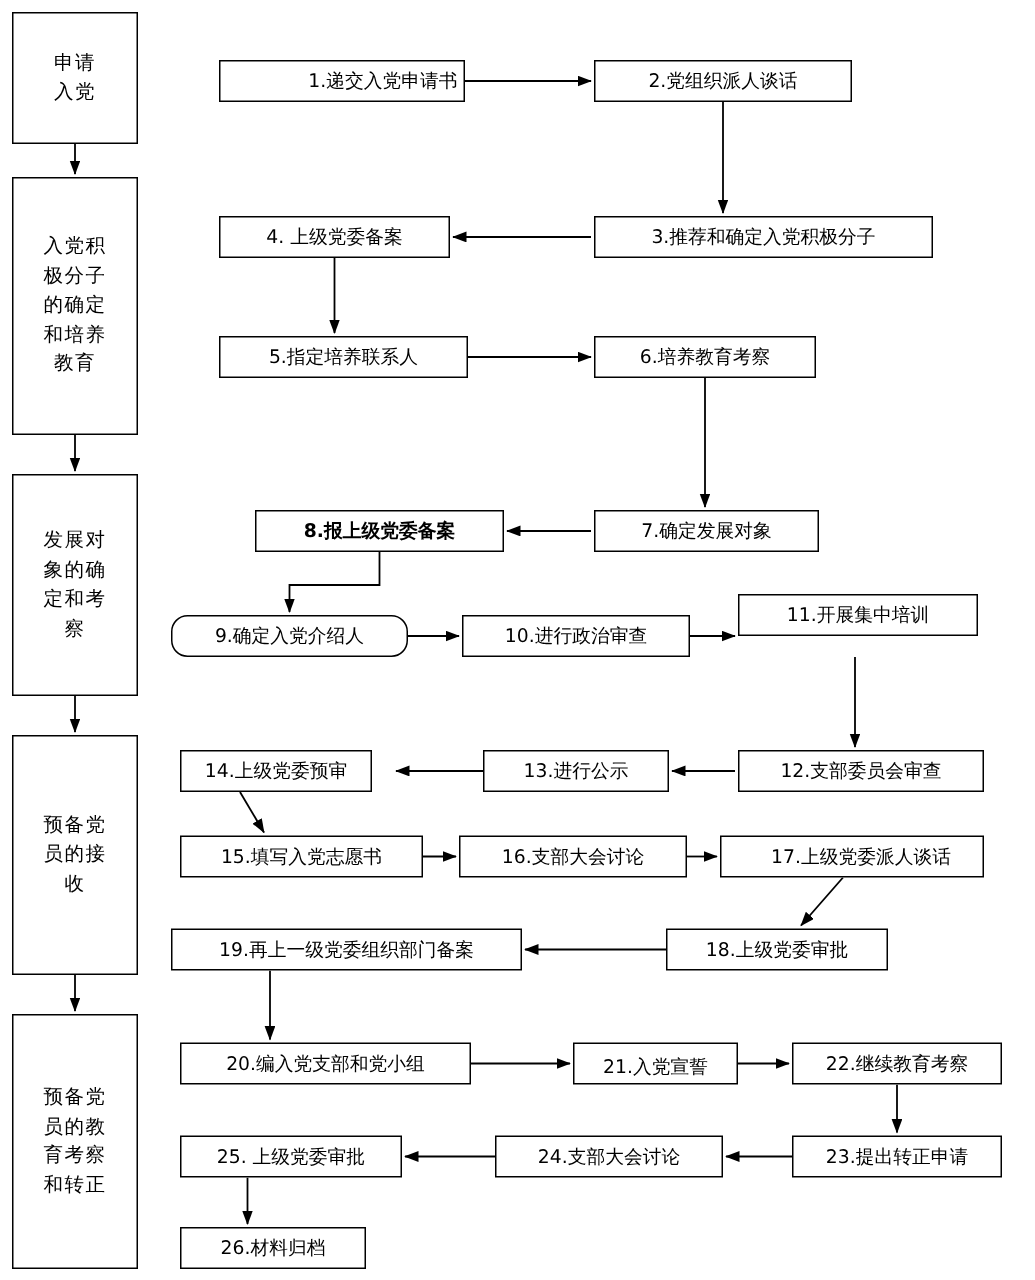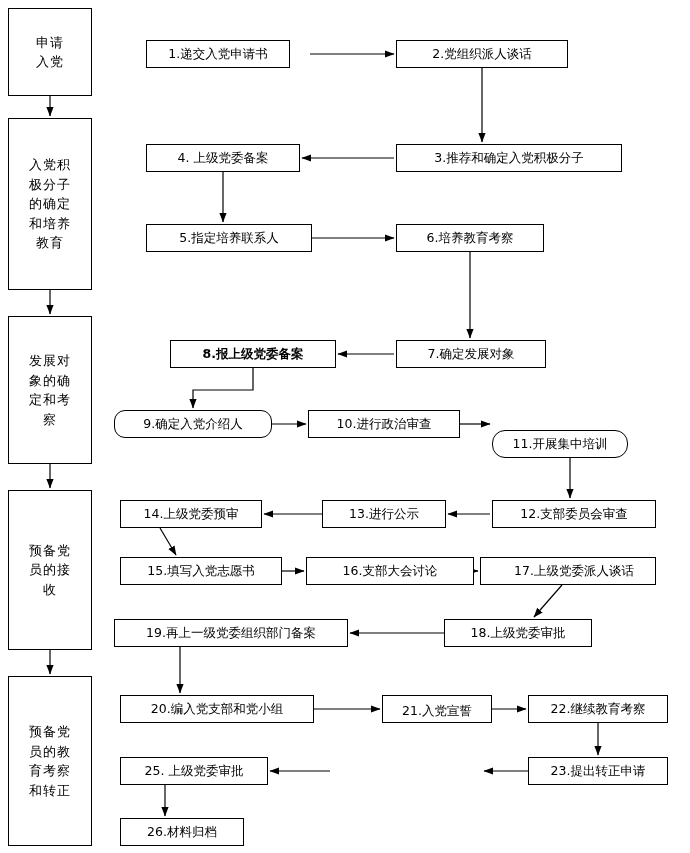--- a/index.html
+++ b/index.html
@@ -135,21 +135,21 @@
     </div>
   <div class="box stage" style="left:8px;top:676px;width:84px;height:170px;">
       <span class="inner">
         <div>预备党</div>
         <div>员的教</div>
         <div>育考察</div>
         <div>和转正</div>
       </span>
     </div>
 
-  <div class="box" style="left:146px;top:40px;width:144px;height:28px;">
+  <div class="box" style="left:146px;top:40px;width:164px;height:28px;justify-content:flex-end;">
       <span>1.递交入党申请书</span>
     </div>
   <div class="box" style="left:396px;top:40px;width:172px;height:28px;">
       <span>2.党组织派人谈话</span>
     </div>
   <div class="box" style="left:396px;top:144px;width:226px;height:28px;">
       <span>3.推荐和确定入党积极分子</span>
     </div>
   <div class="box" style="left:146px;top:144px;width:154px;height:28px;">
       <span>4. 上级党委备案</span>
@@ -165,36 +165,36 @@
     </div>
   <div class="box" style="left:170px;top:340px;width:166px;height:28px;font-weight:bold;">
       <span>8.报上级党委备案</span>
     </div>
   <div class="box" style="left:114px;top:410px;width:158px;height:28px;border-radius:11px;">
       <span>9.确定入党介绍人</span>
     </div>
   <div class="box" style="left:308px;top:410px;width:152px;height:28px;">
       <span>10.进行政治审查</span>
     </div>
-  <div class="box" style="left:492px;top:430px;width:136px;height:28px;border-radius:13px;">
+  <div class="box" style="left:492px;top:396px;width:160px;height:28px;">
       <span>11.开展集中培训</span>
     </div>
   <div class="box" style="left:492px;top:500px;width:164px;height:28px;">
       <span>12.支部委员会审查</span>
     </div>
   <div class="box" style="left:322px;top:500px;width:124px;height:28px;">
       <span>13.进行公示</span>
     </div>
-  <div class="box" style="left:120px;top:500px;width:142px;height:28px;text-align:right;">
+  <div class="box" style="left:120px;top:500px;width:128px;height:28px;text-align:right;">
       <span>14.上级党委预审</span>
     </div>
   <div class="box" style="left:120px;top:557px;width:162px;height:28px;">
       <span>15.填写入党志愿书</span>
     </div>
-  <div class="box" style="left:306px;top:557px;width:168px;height:28px;">
+  <div class="box" style="left:306px;top:557px;width:152px;height:28px;">
       <span>16.支部大会讨论</span>
     </div>
   <div class="box" style="left:480px;top:557px;width:176px;height:28px;padding-left:16px;">
       <span>17.上级党委派人谈话</span>
     </div>
   <div class="box" style="left:444px;top:619px;width:148px;height:28px;">
       <span>18.上级党委审批</span>
     </div>
   <div class="box" style="left:114px;top:619px;width:234px;height:28px;">
       <span>19.再上一级党委组织部门备案</span>
@@ -204,20 +204,23 @@
     </div>
   <div class="box" style="left:382px;top:695px;width:110px;height:28px;align-items:flex-end;">
       <span>21.入党宣誓</span>
     </div>
   <div class="box" style="left:528px;top:695px;width:140px;height:28px;">
       <span>22.继续教育考察</span>
     </div>
   <div class="box" style="left:528px;top:757px;width:140px;height:28px;">
       <span>23.提出转正申请</span>
     </div>
+  <div class="box" style="left:330px;top:757px;width:152px;height:28px;">
+      <span>24.支部大会讨论</span>
+    </div>
   <div class="box" style="left:120px;top:757px;width:148px;height:28px;">
       <span>25. 上级党委审批</span>
     </div>
   <div class="box" style="left:120px;top:818px;width:124px;height:28px;">
       <span>26.材料归档</span>
     </div>
 
 </div>
 
 </body></html>

